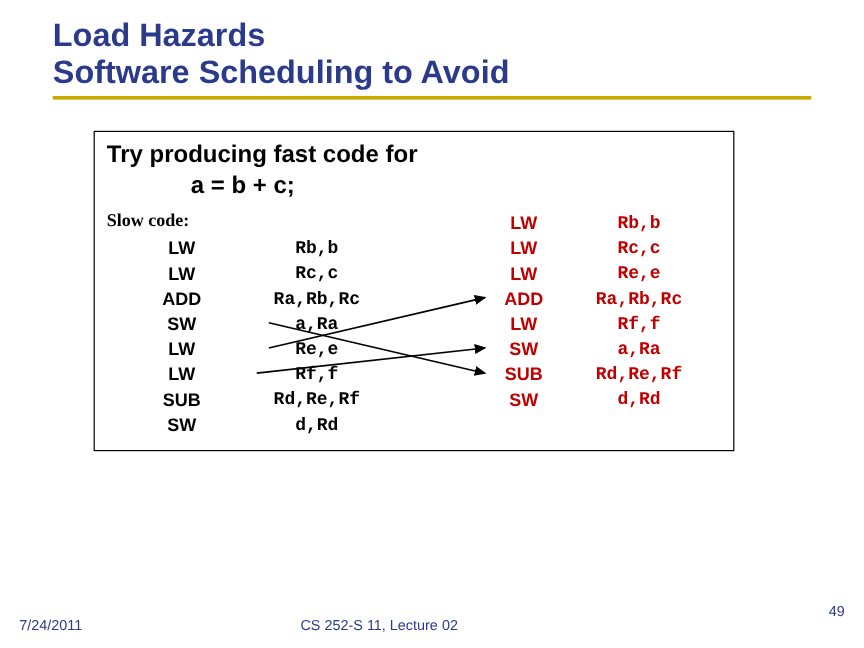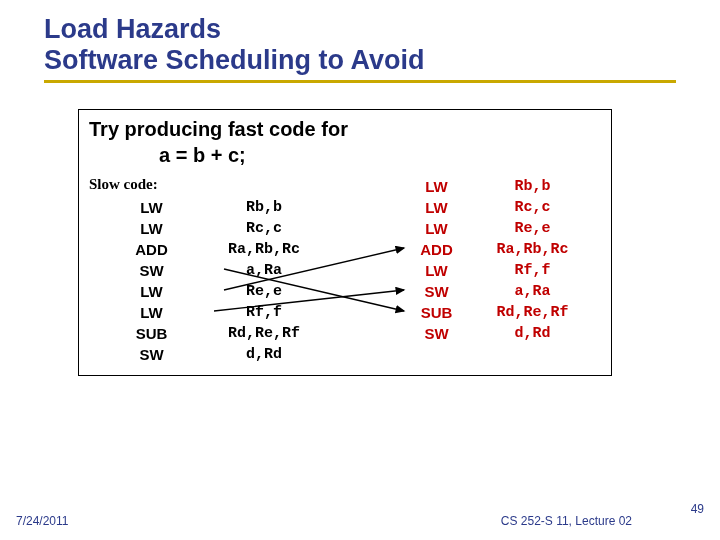--- a/index.html
+++ b/index.html
@@ -91,21 +91,21 @@
   }
   .footer {
     position: absolute;
     bottom: 12px;
     left: 0;
     width: 720px;
     font-size: 12px;
     color: #2b3a8a;
   }
   .footer .date { position: absolute; left: 16px; bottom: 0; }
-  .footer .mid  { position: absolute; left: 0; width: 632px; text-align: right; bottom: 0; }
+  .footer .mid  { position: absolute; left: 0; width: 632px; text-align: center; bottom: 0; }
   .footer .num  { position: absolute; right: 16px; bottom: 12px; }
 </style>
 </head>
 <body>
 
 <div class="title-area">
   <div class="title">Load Hazards</div>
   <div class="title">Software Scheduling to Avoid</div>
 </div>
 <div class="title-underline"></div>

